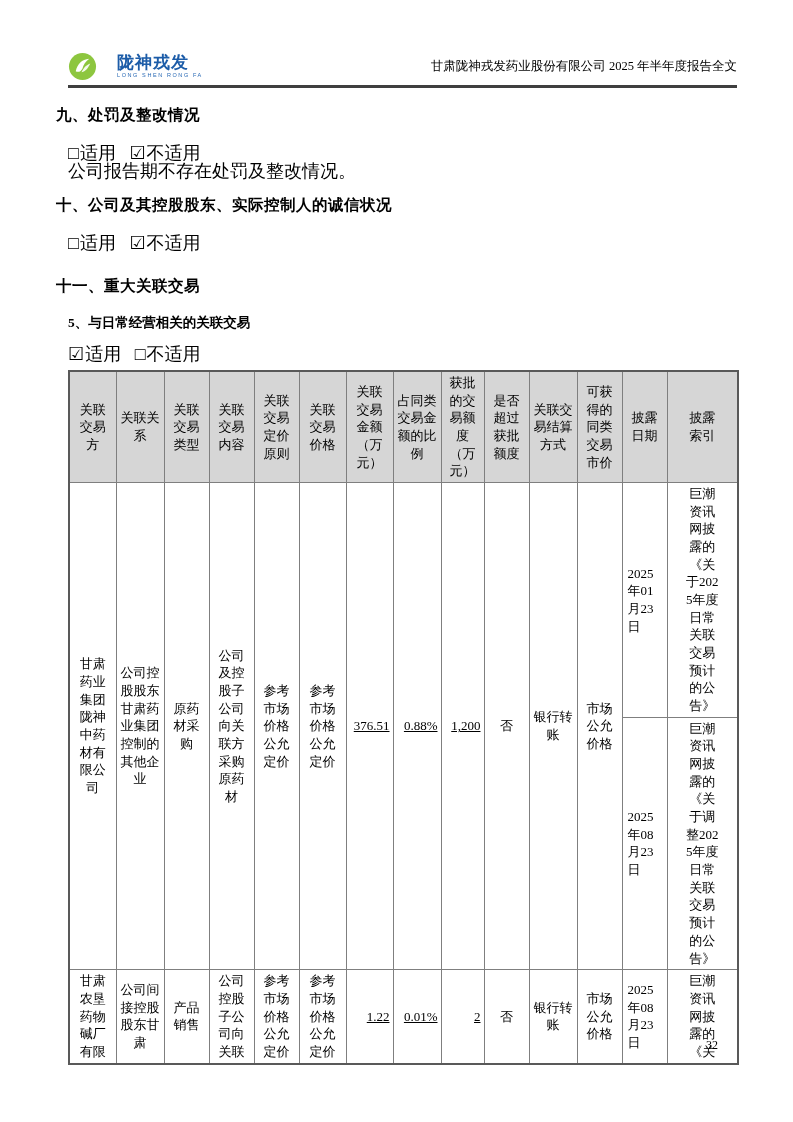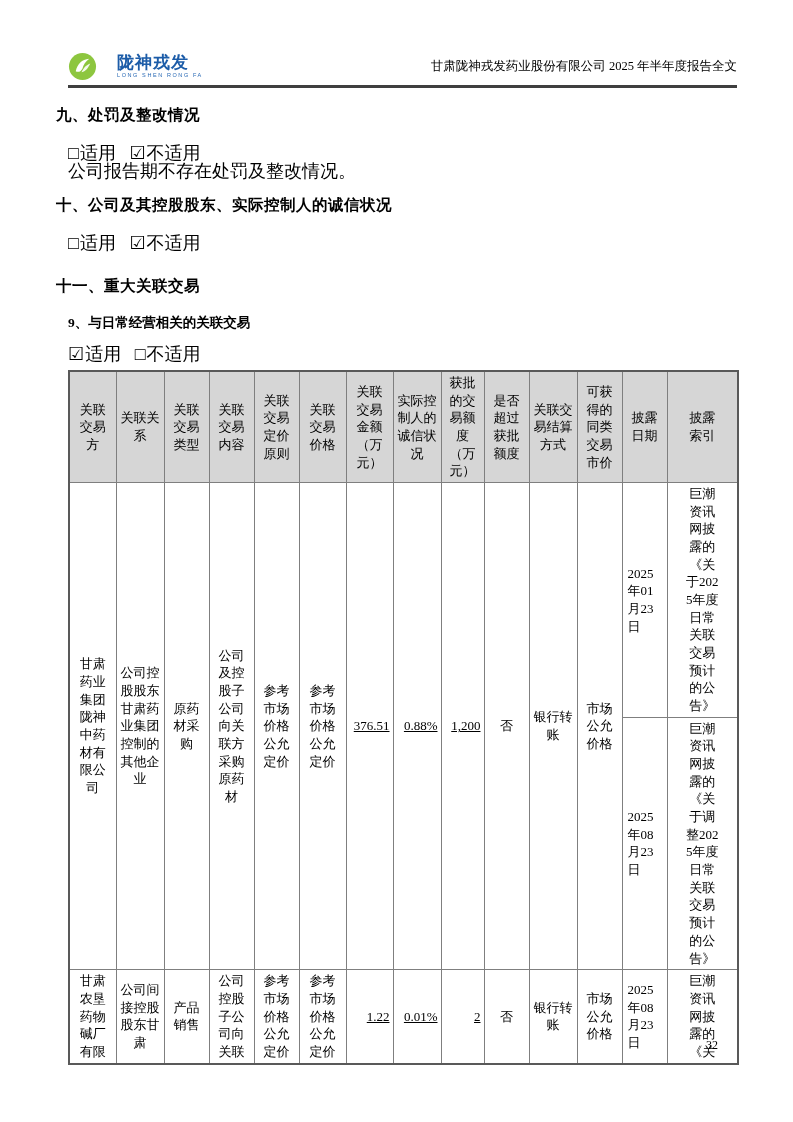--- a/index.html
+++ b/index.html
@@ -110,21 +110,21 @@
   </p>
   <p class="body-text" style="top:164px">公司报告期不存在处罚及整改情况。</p>
 
   <h1 class="h-major" style="top:195px">十、公司及其控股股东、实际控制人的诚信状况</h1>
   <p class="app-line" style="top:236px">
     <span class="box">□</span><span>适用</span>
     <span class="box second">☑</span><span>不适用</span>
   </p>
 
   <h1 class="h-major" style="top:276px">十一、重大关联交易</h1>
-  <h2 class="h-sub" style="top:314px">9、与日常经营相关的关联交易</h2>
+  <h2 class="h-sub" style="top:314px">5、与日常经营相关的关联交易</h2>
   <p class="app-line" style="top:347px">
     <span class="box">☑</span><span>适用</span>
     <span class="box second">□</span><span>不适用</span>
   </p>
 
   <table class="rel-table">
     <colgroup>
       <col style="width:47px">
         <col style="width:48px">
         <col style="width:45px">
@@ -142,21 +142,21 @@
     </colgroup>
     <tbody>
         <tr class="tr-head">
       <td class="th">关联交易方</td>
       <td class="th">关联关系</td>
       <td class="th">关联交易类型</td>
       <td class="th">关联交易内容</td>
       <td class="th">关联交易定价原则</td>
       <td class="th">关联交易价格</td>
       <td class="th">关联交易金额（万元）</td>
-      <td class="th">实际控制人的诚信状况</td>
+      <td class="th">占同类交易金额的比例</td>
       <td class="th">获批的交易额度（万元）</td>
       <td class="th">是否超过获批额度</td>
       <td class="th">关联交易结算方式</td>
       <td class="th">可获得的同类交易市价</td>
       <td class="th">披露日期</td>
       <td class="th col-idx">披露索引</td>
     </tr>
     <tr class="tr-r1a">
       <td rowspan="2">甘肃药业集团陇神中药材有限公司</td>
       <td rowspan="2">公司控股股东甘肃药业集团控制的其他企业</td>

